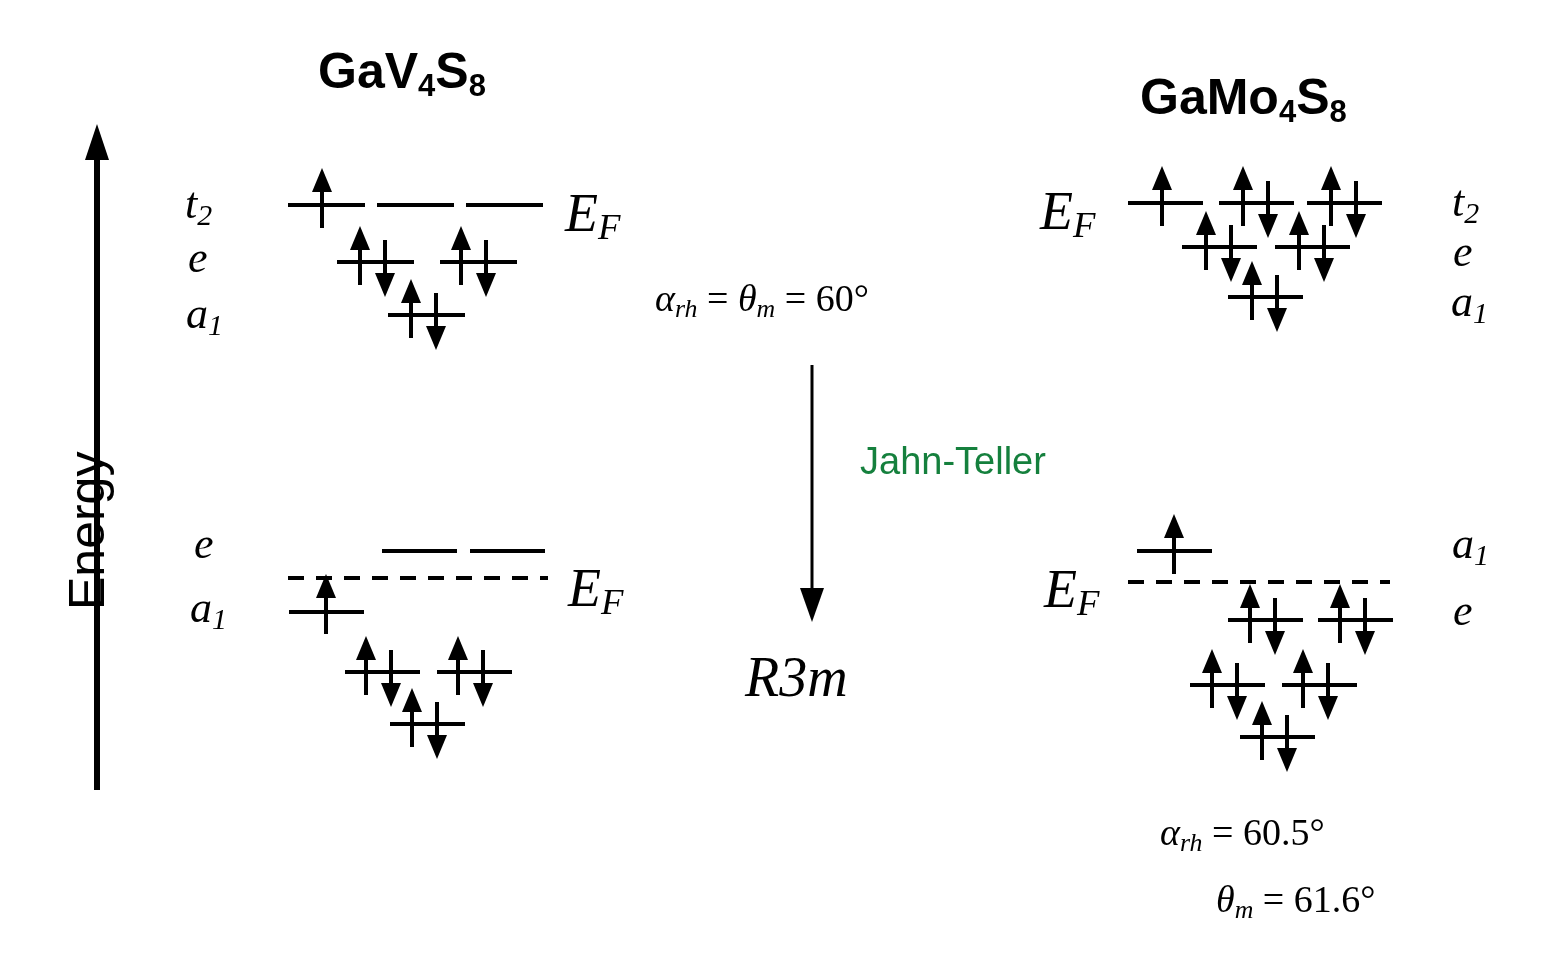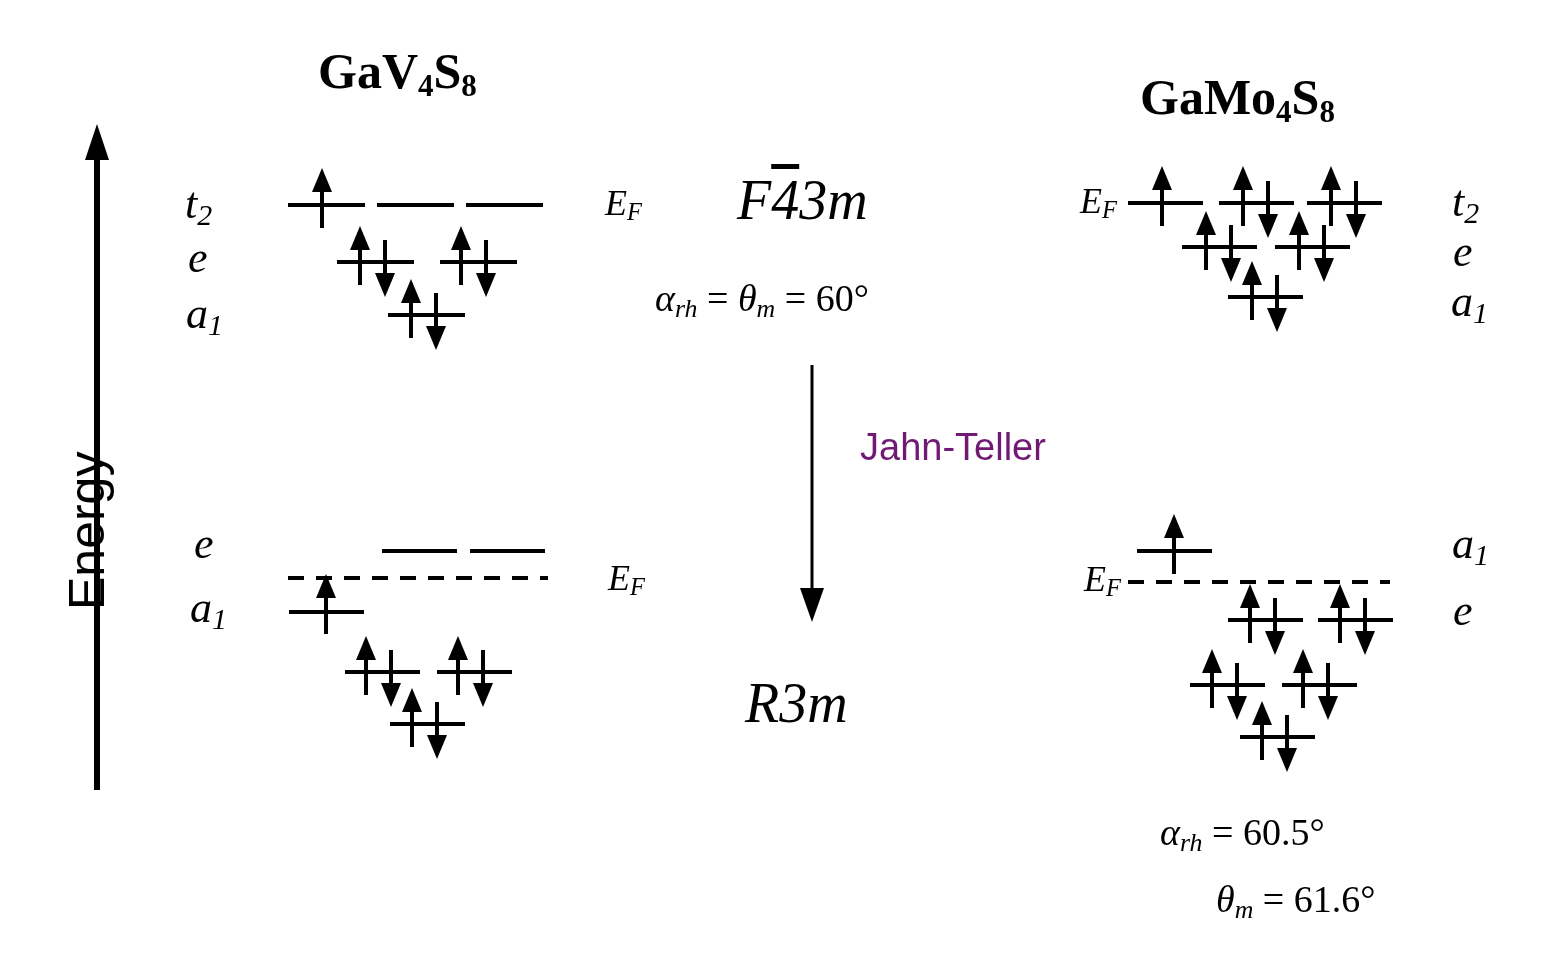--- a/index.html
+++ b/index.html
@@ -11,21 +11,21 @@
     position: relative;
     width: 1550px;
     height: 974px;
     background: #ffffff;
     overflow: hidden;
     font-family: "Liberation Sans", sans-serif;
     color: #000000;
   }
   .compound-title {
     position: absolute;
-    font-family: Liberation Serif, serif;
+    font-family: Liberation Sans, sans-serif;
     font-weight: bold;
     font-size: 50px;
     color: #000;
     white-space: nowrap;
   }
   .compound-title sub {
     font-size: 0.62em;
     vertical-align: -0.25em;
   }
   #title-left  { left: 318px; top: 42px; }
@@ -41,38 +41,39 @@
   .math .up { font-style: normal; }
   .math sub {
     font-size: 0.68em;
     vertical-align: -0.22em;
     font-style: italic;
   }
   .deg { font-style: normal; }
 
   .orb-label { font-size: 44px; }
 
-  .ef-label { font-size: 36px; margin-left: 40px; }
+  .ef-label { font-size: 54px; }
 
   .group-sym {
     font-size: 56px;
   }
   .ovl {
     text-decoration: overline;
     font-style: italic;
   }
   .angle-line { font-size: 38px; text-align: right; }
 
   .jt-text {
     position: absolute;
     font-family: "Liberation Sans", sans-serif;
     font-size: 38px;
     line-height: 1.28;
-    color: #701a75;
+    color: #15803d;
     white-space: nowrap;
+    margin-top: 14px;
   }
 
   .axis-label {
     position: absolute;
     font-family: "Liberation Sans", sans-serif;
     font-size: 50px;
     color: #000;
     transform: rotate(-90deg);
     transform-origin: left top;
     white-space: nowrap;
@@ -320,35 +321,32 @@
   <div class="math ef-label" style="left: 1044px; top: 558px;">
     <span>E</span><sub>F</sub>
   </div>
   <div class="math orb-label" style="left: 1452px; top: 518px;">
     <span>a</span><sub>1</sub>
   </div>
   <div class="math orb-label" style="left: 1453px; top: 585px;">
     <span>e</span>
   </div>
 
-  <div class="math group-sym" style="left: 737px; top: 168px;">
-    <span>F</span><span class="ovl">4</span><span>3m</span>
-  </div>
 
   <div class="math angle-line" style="left: 655px; top: 276px;">
     <span>α</span><sub>rh</sub>
     <span class="up">=</span>
     <span>θ</span><sub>m</sub>
     <span class="up">=</span>
     <span class="up">60</span><span class="deg">°</span>
   </div>
 
   <div class="jt-text" style="left: 860px; top: 423px;">Jahn-Teller</div>
 
-  <div class="math group-sym" style="left: 745px; top: 645px; margin-top: 26px;">R3m</div>
+  <div class="math group-sym" style="left: 745px; top: 645px;">R3m</div>
 
 
   <div class="math angle-line" style="left: 1160px; top: 810px;">
     <span>α</span><sub>rh</sub>
     <span class="up">=</span>
     <span class="up">60.5</span><span class="deg">°</span>
   </div>
   <div class="math angle-line" style="left: 1216px; top: 877px;">
     <span>θ</span><sub>m</sub>
     <span class="up">=</span>

